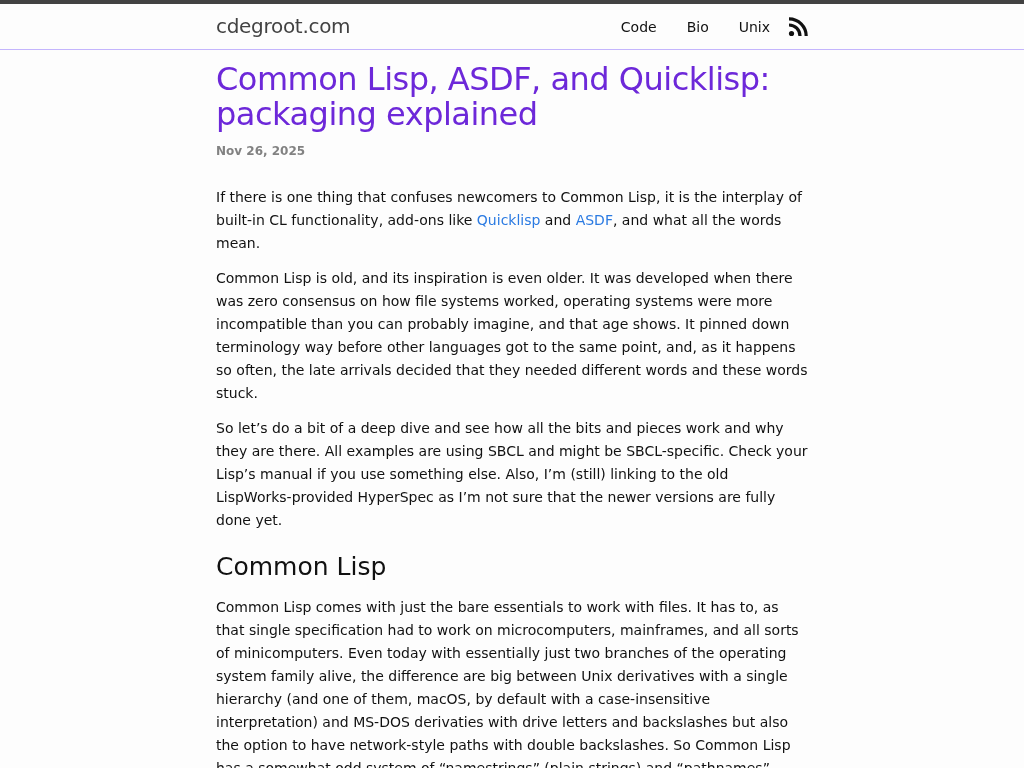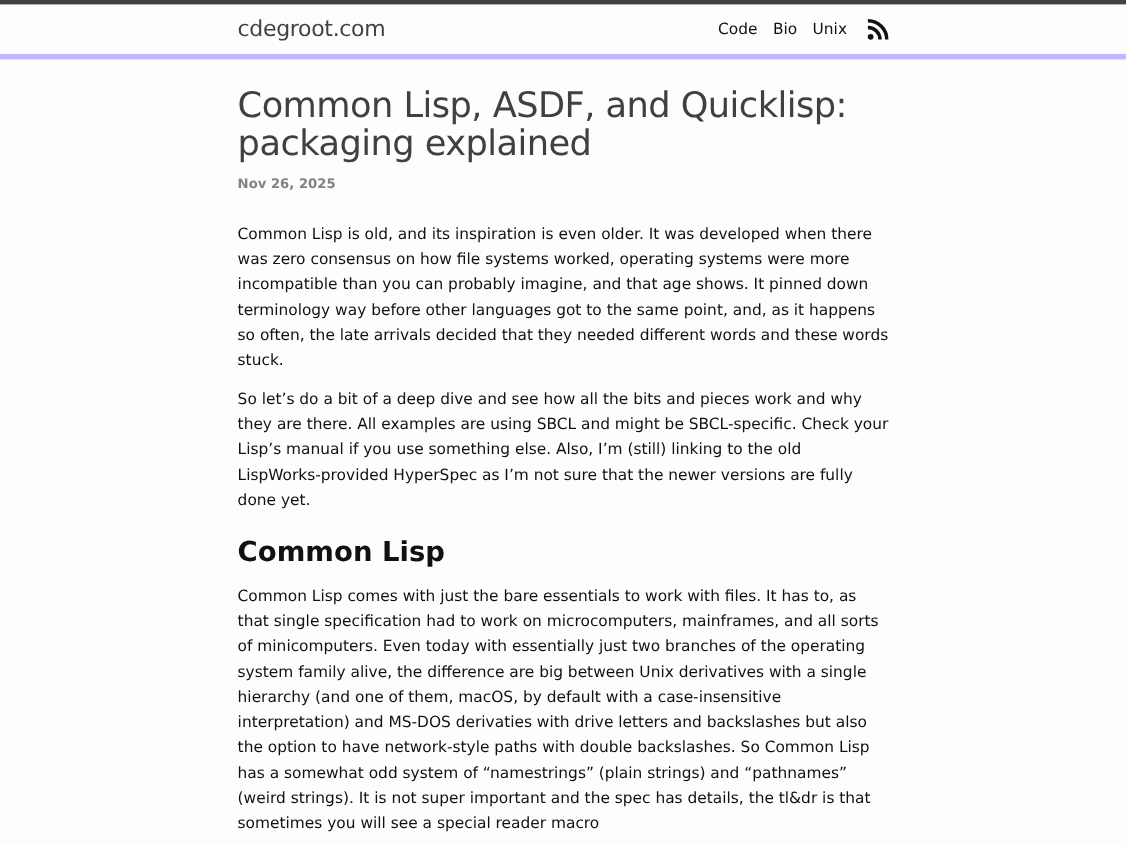--- a/index.html
+++ b/index.html
@@ -4,47 +4,47 @@
 <style>
   html, body { margin: 0; padding: 0; }
   body {
     width: 1024px; height: 768px; overflow: hidden;
     background: #fdfdfd; color: #111;
     font-family: "DejaVu Sans", sans-serif;
     border-top: 4px solid #424242;
     box-sizing: border-box;
   }
   .site-header {
-    height: 45px; border-bottom: 5px solid #c4b5fd;
+    height: 45px; border-bottom: 1px solid #c4b5fd;
     position: relative;
   }
   .wrapper { width: 592px; margin: 0 auto; position: relative; }
   .site-title {
     position: absolute; left: 0; top: 10px;
     font-size: 20px; color: #424242; text-decoration: none;
     letter-spacing: -0.3px;
   }
   .site-nav {
     position: absolute; right: 0; top: 13px;
     display: flex; align-items: center;
   }
   .nav-link {
-    font-size: 14px; color: #111; text-decoration: none; margin-left: 14px;
+    font-size: 14px; color: #111; text-decoration: none; margin-left: 30px;
   }
   .rss-icon { margin-left: 18px; width: 20px; height: 20px; display: inline-block; }
   .post-title {
     font-size: 32px; font-weight: normal; line-height: 35px;
-    margin: 24px 0 0 0; letter-spacing: -0.5px; color: #404040;
+    margin: 12px 0 0 0; letter-spacing: -0.5px; color: #6d28d9;
   }
   .post-meta { font-size: 12px; color: #828282; margin-top: 12px; font-weight: bold; }
   .post-content { margin-top: 28px; font-size: 14px; line-height: 23px; color: #111; }
   .post-content p { margin: 0 0 12px 0; }
   .post-content a { color: #2a7ae2; text-decoration: none; }
   .post-content h2 {
-    font-size: 25px; font-weight: bold; margin: 20px 0 14px 0; line-height: 30px;
+    font-size: 25px; font-weight: normal; margin: 20px 0 14px 0; line-height: 30px;
   }
 </style>
 </head>
 <body>
 
 <header class="site-header">
   <div class="wrapper">
     <a class="site-title" href="#">cdegroot.com</a>
     <nav class="site-nav">
       <a class="nav-link" href="#">Code</a>
@@ -58,18 +58,19 @@
         </svg>
       </a>
     </nav>
   </div>
 </header>
 
 <main class="wrapper">
   <h1 class="post-title">Common Lisp, ASDF, and Quicklisp: packaging explained</h1>
   <div class="post-meta">Nov 26, 2025</div>
   <div class="post-content">
+    <p><span>If there is one thing that confuses newcomers to Common Lisp, it is the interplay of built-in CL functionality, add-ons like </span><a href="#">Quicklisp</a><span> and </span><a href="#">ASDF</a><span>, and what all the words mean.</span></p>
     <p>Common Lisp is old, and its inspiration is even older. It was developed when there was zero consensus on how file systems worked, operating systems were more incompatible than you can probably imagine, and that age shows. It pinned down terminology way before other languages got to the same point, and, as it happens so often, the late arrivals decided that they needed different words and these words stuck.</p>
     <p>So let’s do a bit of a deep dive and see how all the bits and pieces work and why they are there. All examples are using SBCL and might be SBCL-specific. Check your Lisp’s manual if you use something else. Also, I’m (still) linking to the old LispWorks-provided HyperSpec as I’m not sure that the newer versions are fully done yet.</p>
     <h2>Common Lisp</h2>
     <p><span>Common Lisp comes with just the bare essentials to work with files. It has to, as that single specification had to work on microcomputers, mainframes, and all sorts of minicomputers. Even today with essentially just two branches of the operating system family alive, the difference are big between Unix derivatives with a single hierarchy (and one of them, macOS, by default with a case-insensitive interpretation) and MS-DOS derivaties with drive letters and backslashes but also the option to have network-style paths with double backslashes. So Common Lisp has a somewhat odd system of “namestrings” (plain strings) and “pathnames” (weird strings). It is not super important and the spec has details, the tl&amp;dr is that sometimes you will see a special reader macro </span></p>
   </div>
 </main>
 
 </body></html>

